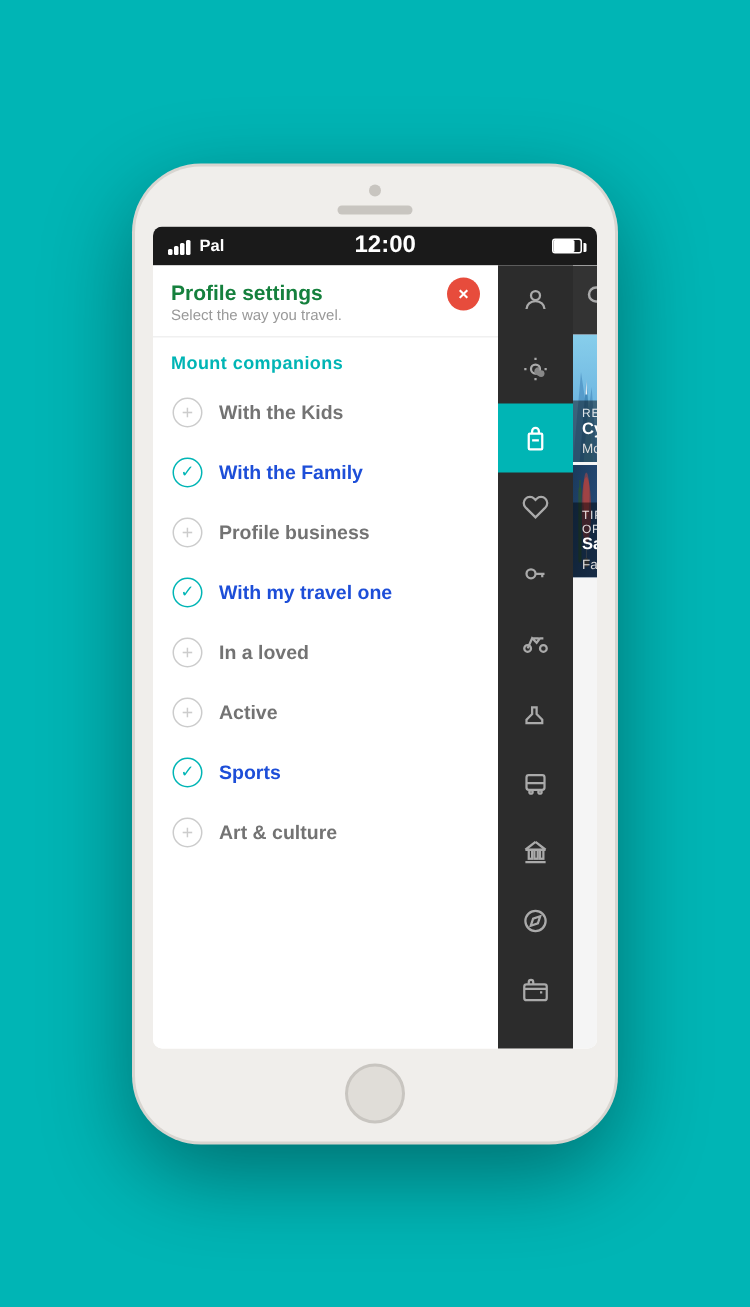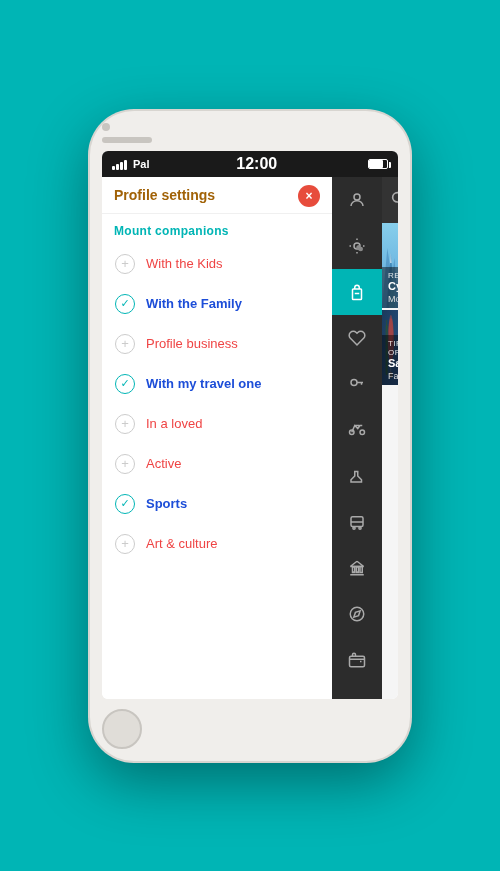--- a/index.html
+++ b/index.html
@@ -15,21 +15,21 @@
     .phone-outer {
       width: 320px;
       height: 650px;
       background: #f0eeeb;
       border-radius: 44px;
       padding: 12px;
       box-shadow: 0 0 0 2px #d8d5d0, 0 20px 60px rgba(0,0,0,0.4);
       position: relative;
       display: flex;
       flex-direction: column;
-      align-items: flex-start;
+      align-items: center;
     }
 
     .phone-speaker {
       width: 50px;
       height: 6px;
       background: #c8c5c0;
       border-radius: 3px;
       margin-bottom: 8px;
     }
 
@@ -93,21 +93,21 @@
     
     .profile-header {
       background: #fff;
       padding: 10px 12px 8px;
       position: relative;
       border-bottom: 1px solid #f0f0f0;
     }
     .profile-title {
       font-size: 14px;
       font-weight: 700;
-      color: #a16207;
+      color: #15803d;
       margin-bottom: 2px;
     }
     .profile-subtitle {
       font-size: 10px;
       color: #999;
     }
     .close-btn {
       position: absolute;
       top: 8px;
       right: 12px;
@@ -170,21 +170,22 @@
       border: 1.5px solid #00b5b5;
       border-radius: 50%;
       display: flex;
       align-items: center;
       justify-content: center;
       color: #00b5b5;
       font-size: 11px;
     }
     .list-item-label {
       font-size: 13px;
-      color: #ef4444;
+      color: #737373;
+      font-weight: bold;
     }
     .list-item-label.active {
       color: #1d4ed8;
       font-weight: 600;
     }
 
     
     .mid-bar {
       width: 50px;
       background: #2c2c2c;
@@ -309,20 +310,21 @@
         </div>
       </div>
     </div>
 
     <div class="screen-content">
 
       <div class="left-panel">
 
         <div class="profile-header">
           <div class="profile-title">Profile settings</div>
+          <div class="profile-subtitle">Select the way you travel.</div>
           <div class="close-btn">
             <span>×</span>
           </div>
         </div>
 
         <div class="section-heading">Mount companions</div>
 
         <div class="list-item">
           <div class="list-item-icon">
             <div class="icon-circle">

